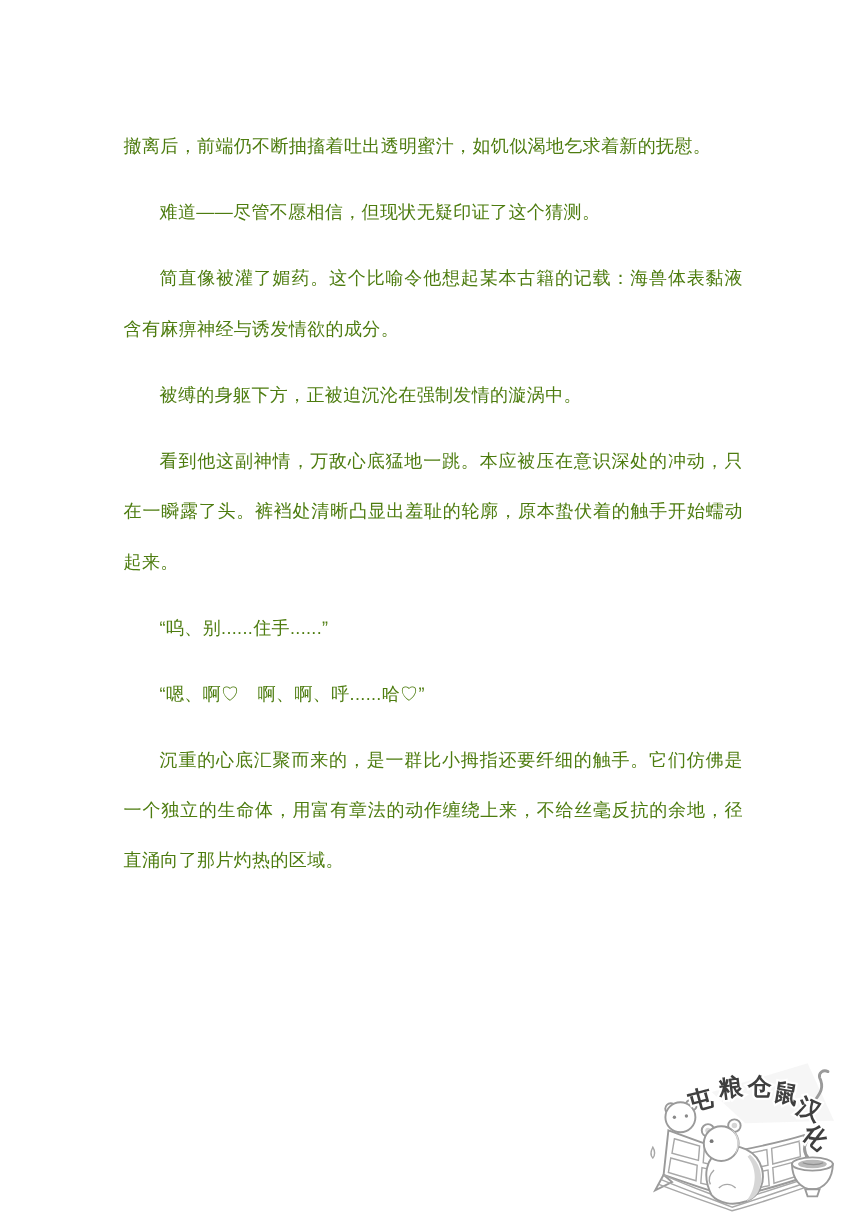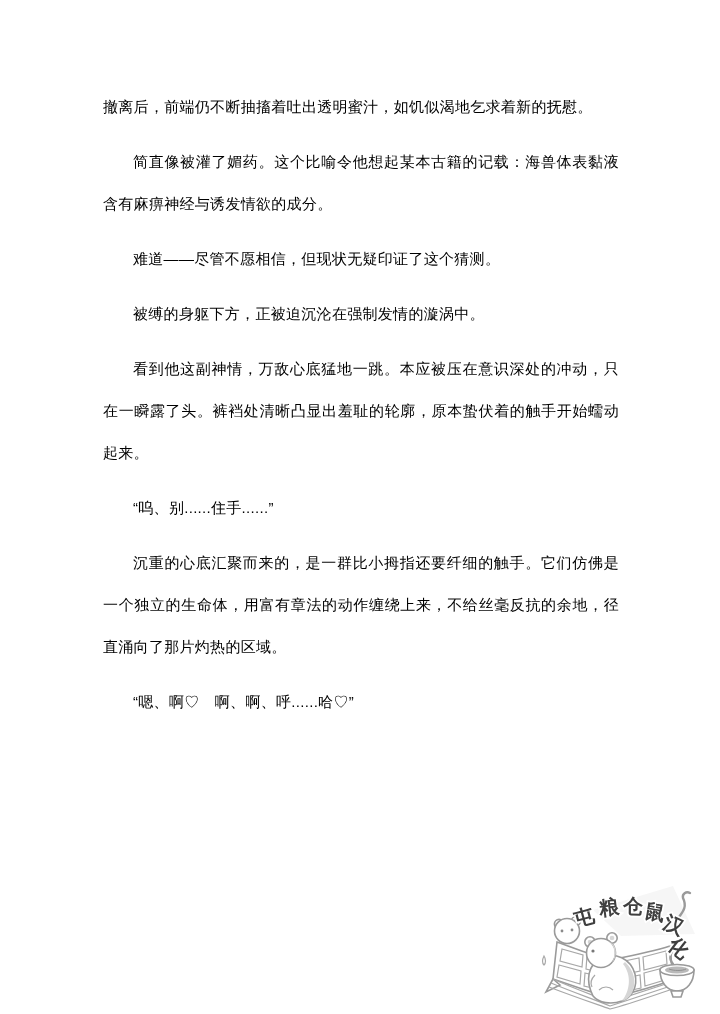--- a/index.html
+++ b/index.html
@@ -11,23 +11,23 @@
     position: relative;
     width: 720px;
     height: 1014px;
     background: #ffffff;
     overflow: hidden;
     font-family: "Liberation Sans", sans-serif;
   }
   .content {
     position: absolute;
     left: 103px;
-    top: 86px;
+    top: 102px;
     width: 516px;
-    color: #000000;
+    color: #4d7c0f;
     font-size: 15px;
     line-height: 42px;
     text-align: justify;
     letter-spacing: 0.3px;
   }
   .content p {
     margin: 0 0 13px 0;
     text-indent: 2em;
   }
   .content p.noindent {
@@ -60,27 +60,27 @@
   .art-thin { fill: none; stroke: #a8a8a8; stroke-width: 1.2; }
   .art-shade { fill: #d6d6d6; stroke: none; }
 </style>
 </head>
 <body>
 
 <div class="page">
 
   <div class="content">
       <p class="noindent">撤离后，前端仍不断抽搐着吐出透明蜜汁，如饥似渴地乞求着新的抚慰。</p>
+      <p>难道——尽管不愿相信，但现状无疑印证了这个猜测。</p>
       <p>简直像被灌了媚药。这个比喻令他想起某本古籍的记载：海兽体表黏液含有麻痹神经与诱发情欲的成分。</p>
-      <p>难道——尽管不愿相信，但现状无疑印证了这个猜测。</p>
       <p>被缚的身躯下方，正被迫沉沦在强制发情的漩涡中。</p>
       <p>看到他这副神情，万敌心底猛地一跳。本应被压在意识深处的冲动，只在一瞬露了头。裤裆处清晰凸显出羞耻的轮廓，原本蛰伏着的触手开始蠕动起来。</p>
       <p>“呜、别......住手......”</p>
+      <p>“嗯、啊♡　啊、啊、呼......哈♡”</p>
       <p>沉重的心底汇聚而来的，是一群比小拇指还要纤细的触手。它们仿佛是一个独立的生命体，用富有章法的动作缠绕上来，不给丝毫反抗的余地，径直涌向了那片灼热的区域。</p>
-      <p>“嗯、啊♡　啊、啊、呼......哈♡”</p>
     </div>
 
   <div class="watermark">
     <svg viewBox="0 0 185 138" xmlns="http://www.w3.org/2000/svg">
 
       <path d="M58,34 L138,10 L160,58 L86,60 Z" fill="#efefef" opacity="0.55"></path>
 
       <g>
         <circle class="art-line" cx="24" cy="48" r="4.6"></circle>
         <circle class="art-line" cx="41" cy="45" r="4.6"></circle>

